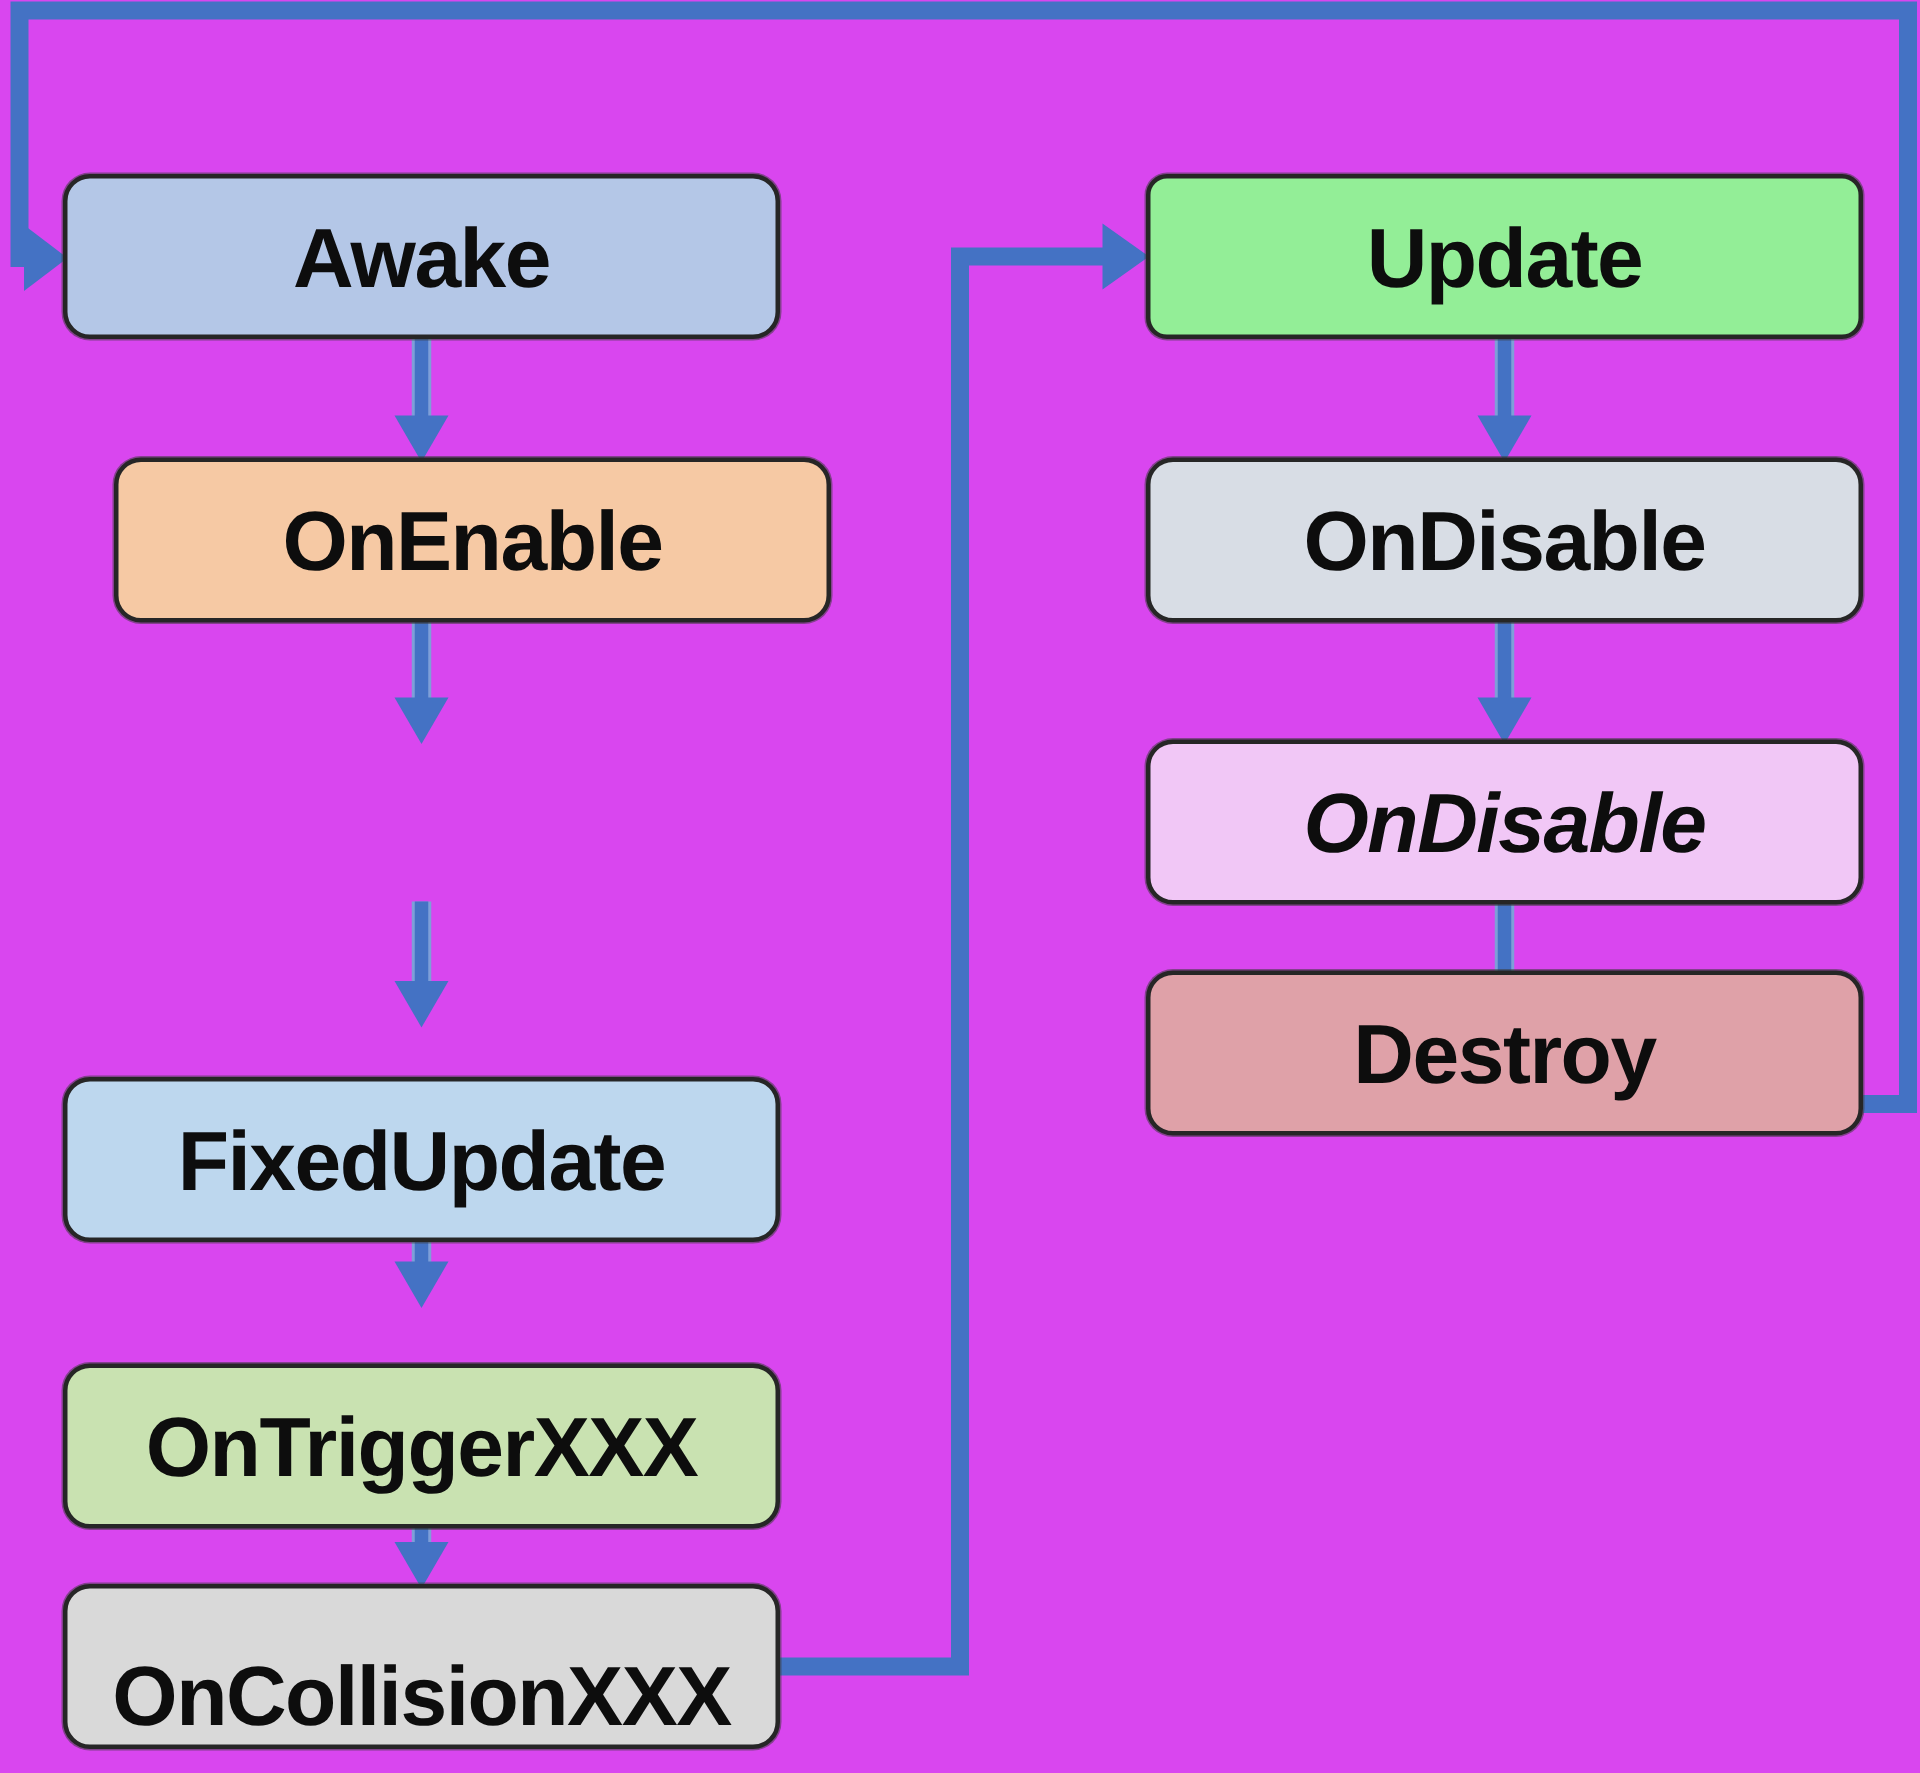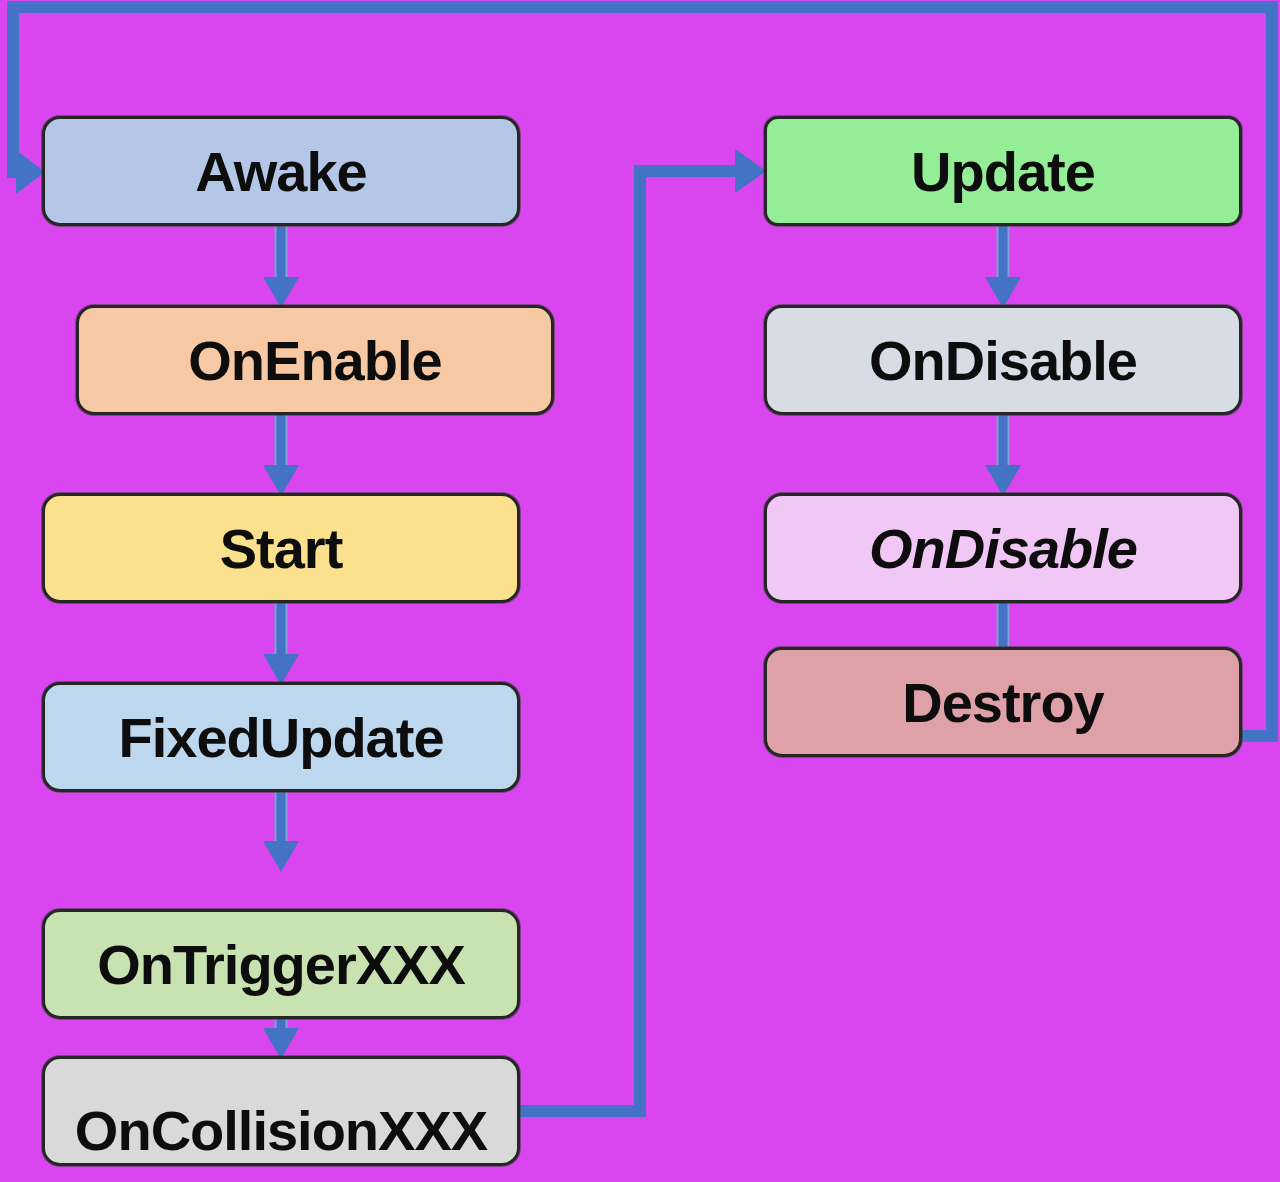--- a/index.html
+++ b/index.html
@@ -101,24 +101,21 @@
       <polygon points="985,653 1021,653 1003,684"></polygon>
     </g>
   </svg>
 
   <div class="node n-awake" style="background-color: rgb(180, 199, 231);">
     <span class="label">Awake</span>
   </div>
   <div class="node n-onenable" style="background-color: rgb(246, 201, 164);">
     <span class="label">OnEnable</span>
   </div>
-  <div class="node n-start" style="background-color: rgb(251, 224, 141);">
-    <span class="label">Start</span>
-  </div>
-  <div class="node n-fixedupdate" style="background-color: rgb(189, 215, 238);">
+  <div class="node n-fixedupdate" style="background-color: rgb(189, 215, 238); margin-top: 36px;">
     <span class="label">FixedUpdate</span>
   </div>
   <div class="node n-ontriggerxxx" style="background-color: rgb(201, 226, 177); margin-top: 40px;">
     <span class="label">OnTriggerXXX</span>
   </div>
   <div class="node n-oncollisionxxx" style="background-color: rgb(217, 217, 217); align-items: flex-end;">
     <span class="label">OnCollisionXXX</span>
   </div>
 
   <div class="node n-update" style="background-color: rgb(147, 238, 151); border-radius: 14px;">

